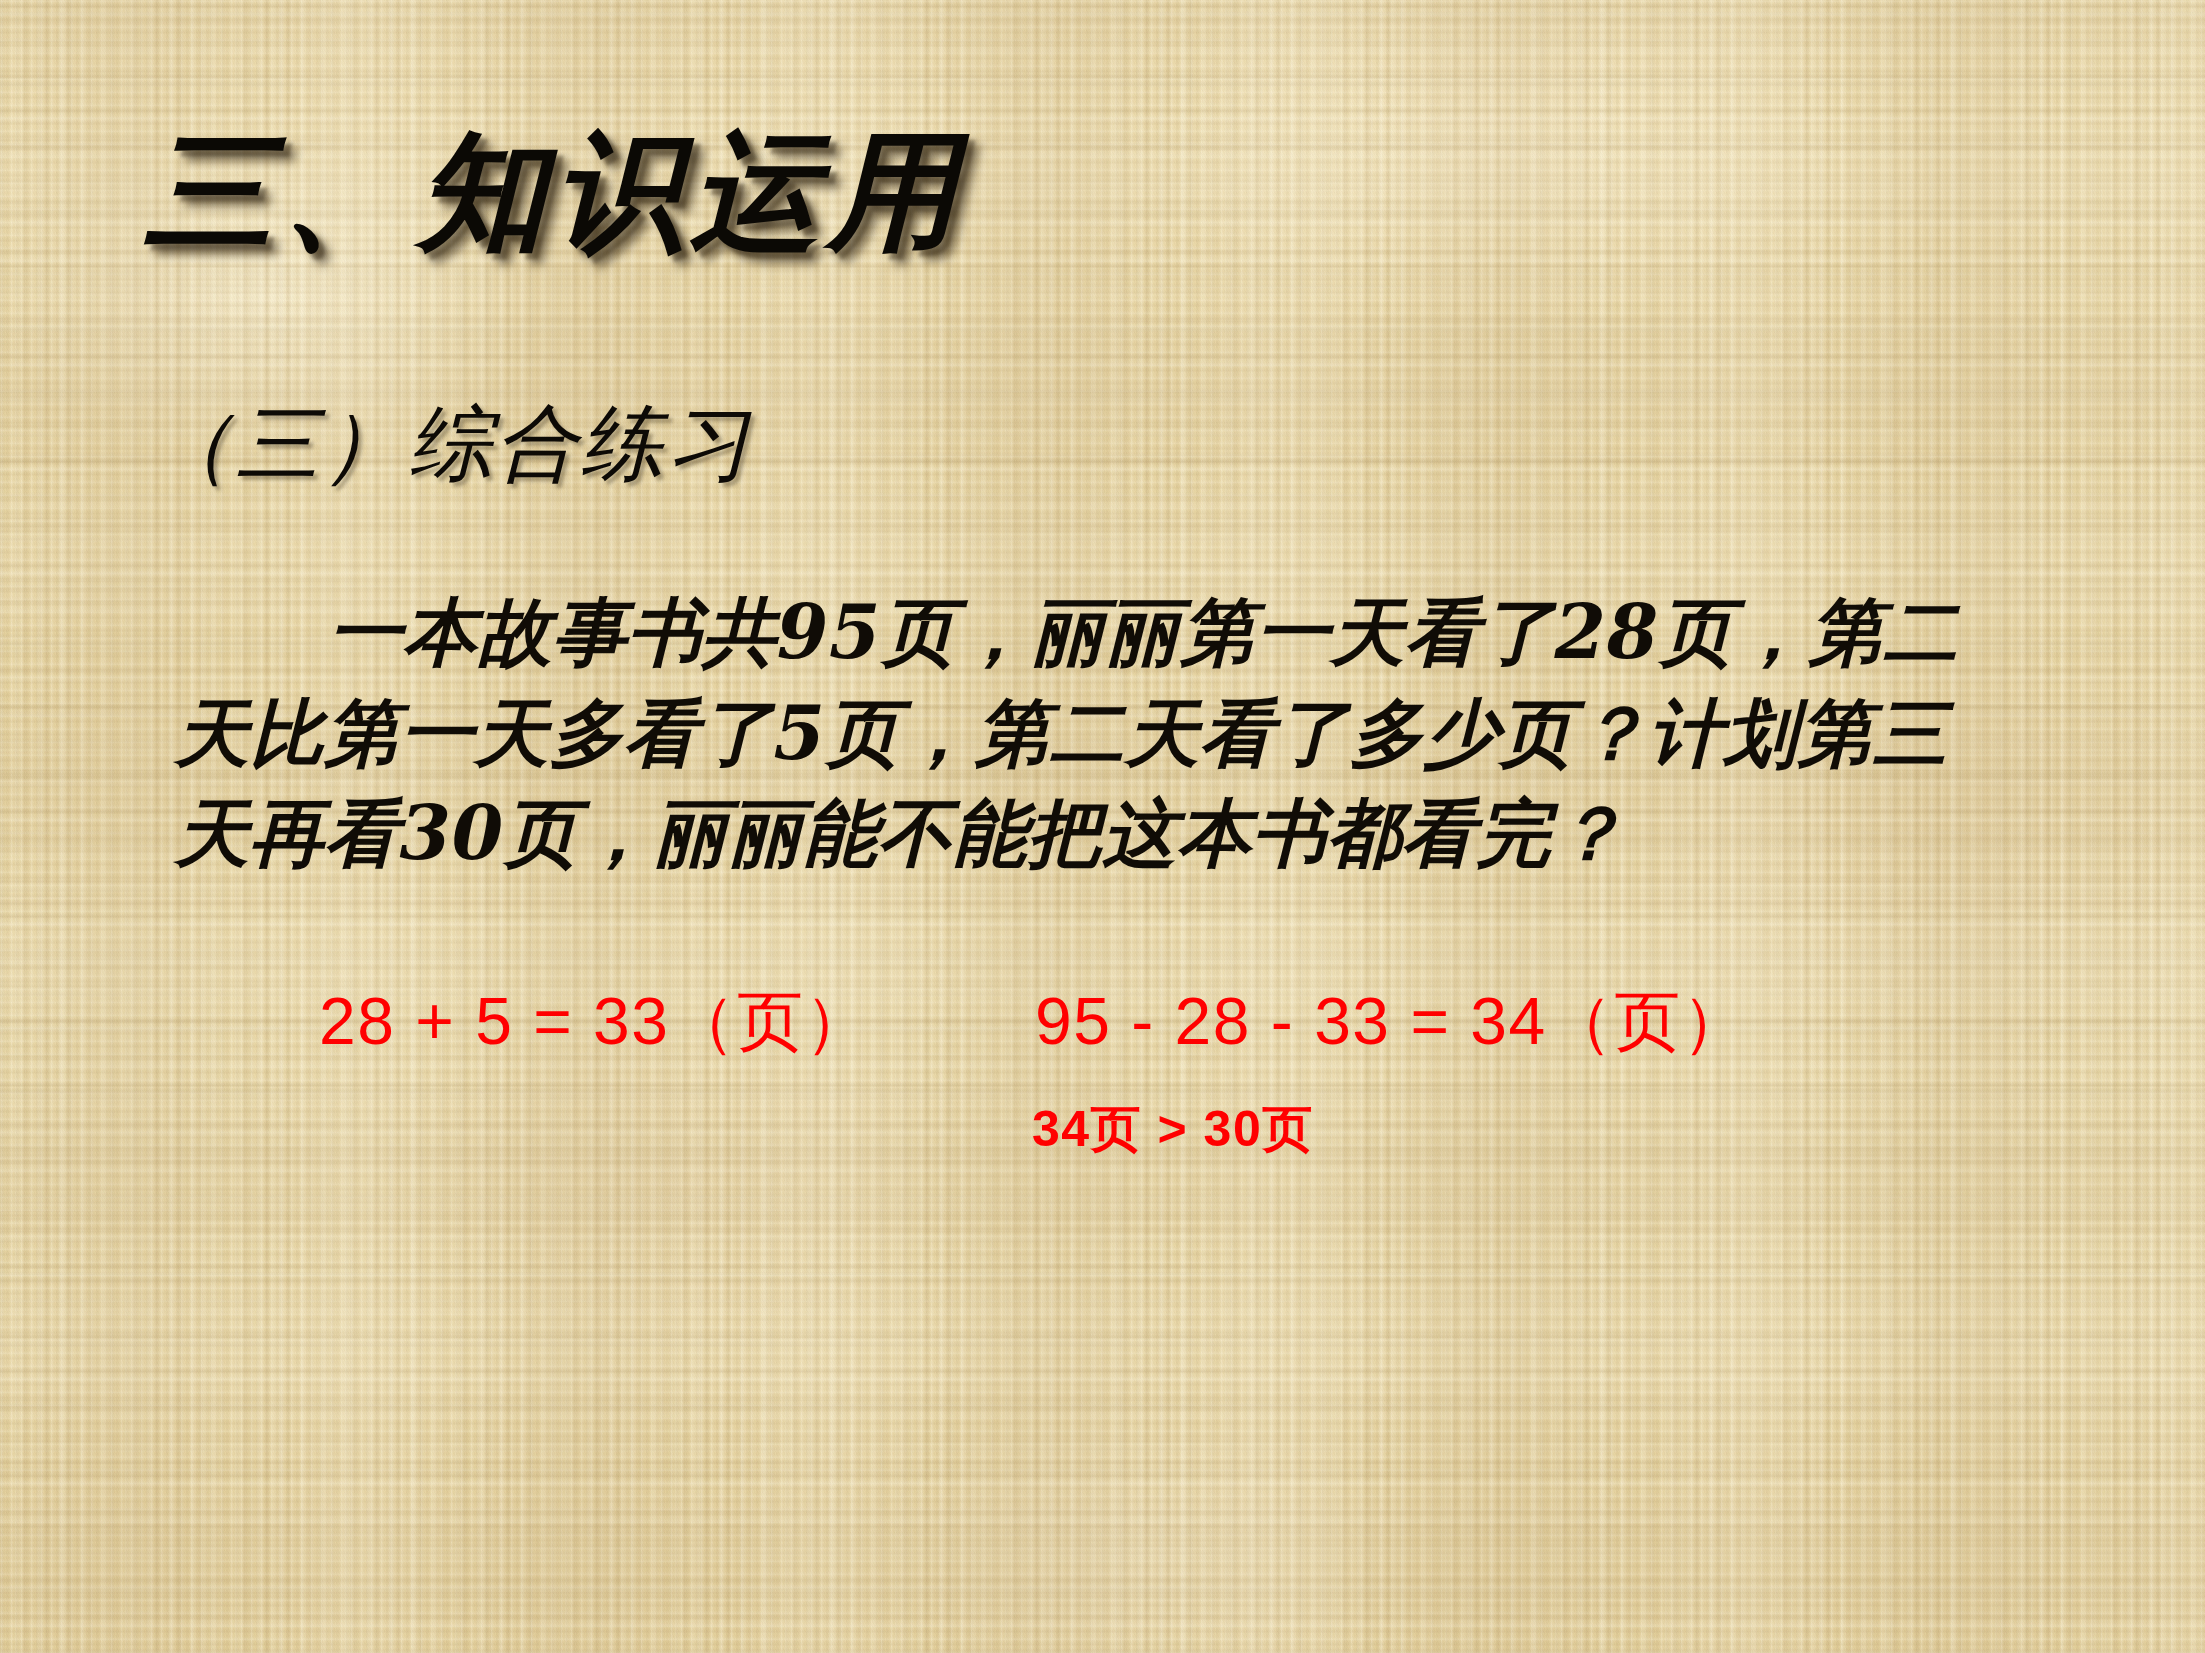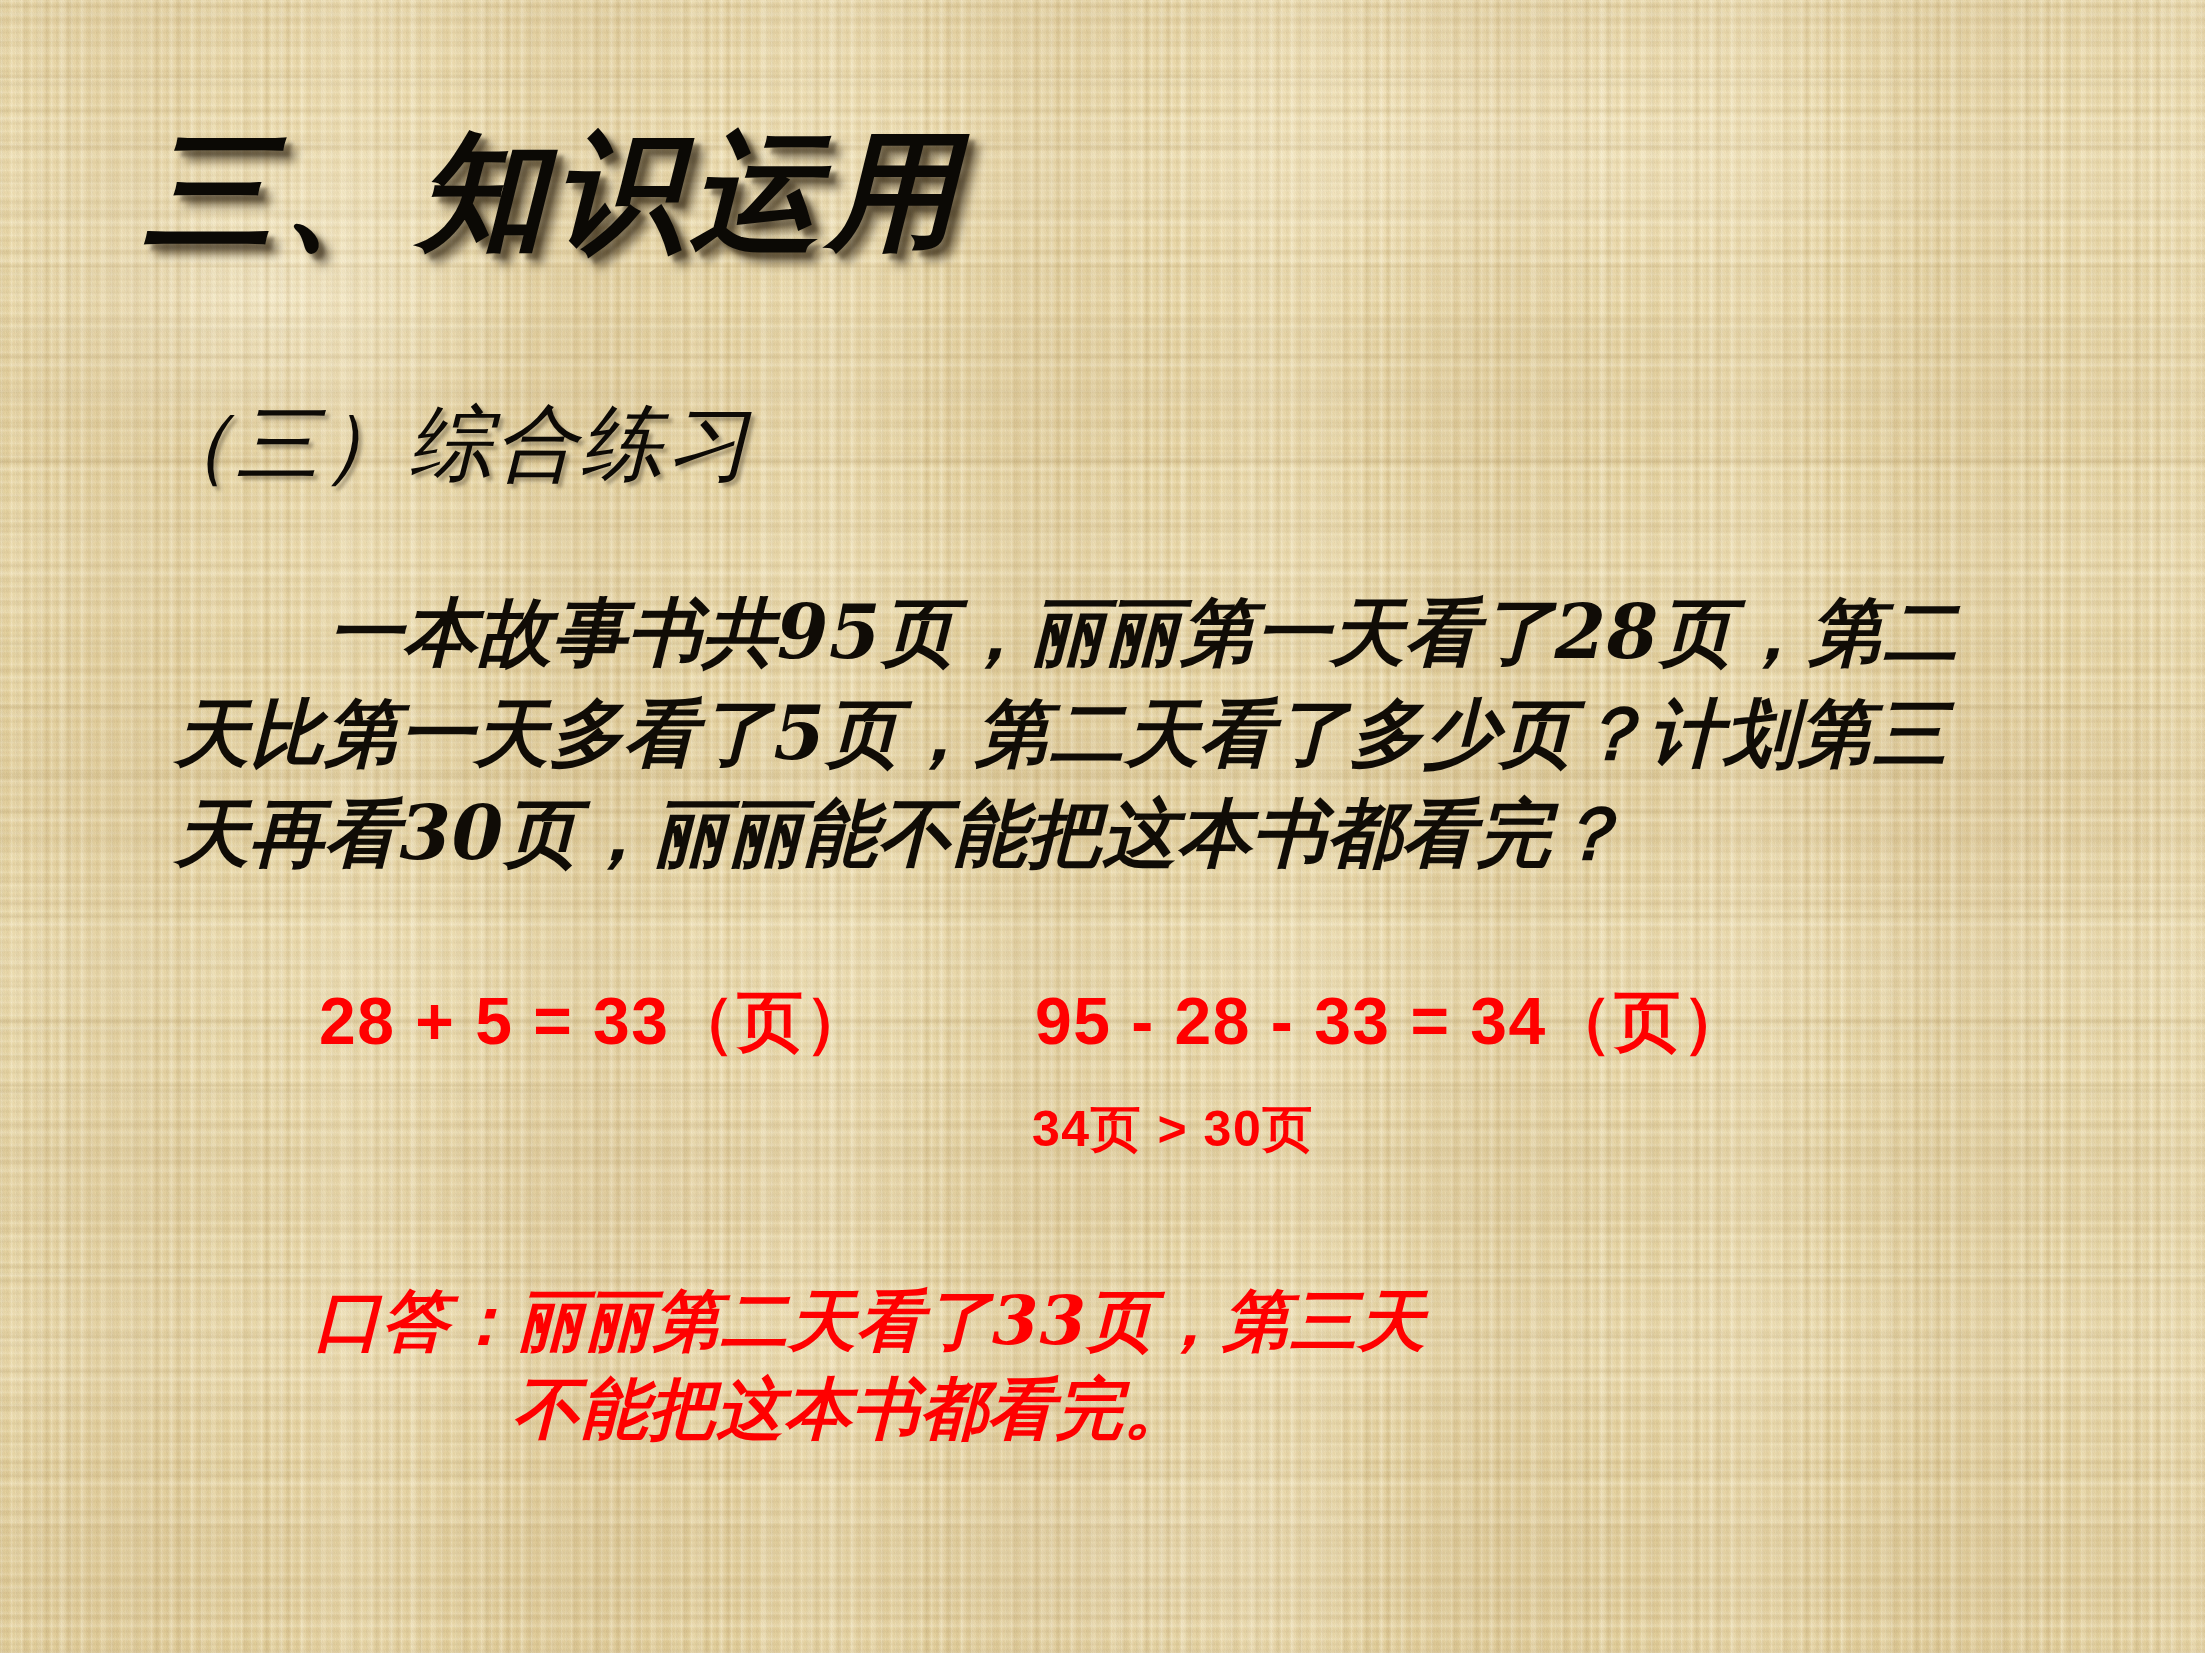--- a/index.html
+++ b/index.html
@@ -172,21 +172,21 @@
     position: absolute;
     left: 0;
     top: 988px;
     width: 2205px;
   }
   .calc-row .eq {
     position: absolute;
     top: 0;
     font-size: 66px;
     line-height: 1;
-    font-weight: 700;
+    font-weight: 400;
     color: #FF0000;
     white-space: nowrap;
     letter-spacing: 1.5px;
     font-family: "Liberation Sans", "DejaVu Sans", sans-serif;
     text-align: center;
   }
   .calc-row .eq-1 { left: 319px; }
   .calc-row .eq-2 { left: 1035px; }
 
   .compare {
@@ -239,20 +239,16 @@
 
     <div class="problem cjk">一本故事书共95页，丽丽第一天看了28页，第二天比第一天多看了5页，第二天看了多少页？计划第三天再看30页，丽丽能不能把这本书都看完？</div>
 
     <div class="calc-row">
       <div class="eq eq-1 cjk">28 + 5 = 33（页）</div>
       <div class="eq eq-2 cjk">95 - 28 - 33 = 34（页）</div>
     </div>
 
     <div class="compare cjk">34页 &gt; 30页</div>
 
-    <div class="answer cjk">
-      <span class="line-1">口答：丽丽第二天看了33页，第三天</span>
-      <span class="line-2">不能把这本书都看完。</span>
-    </div>
 
   </div>
 </div>
 
 
 </body></html>

